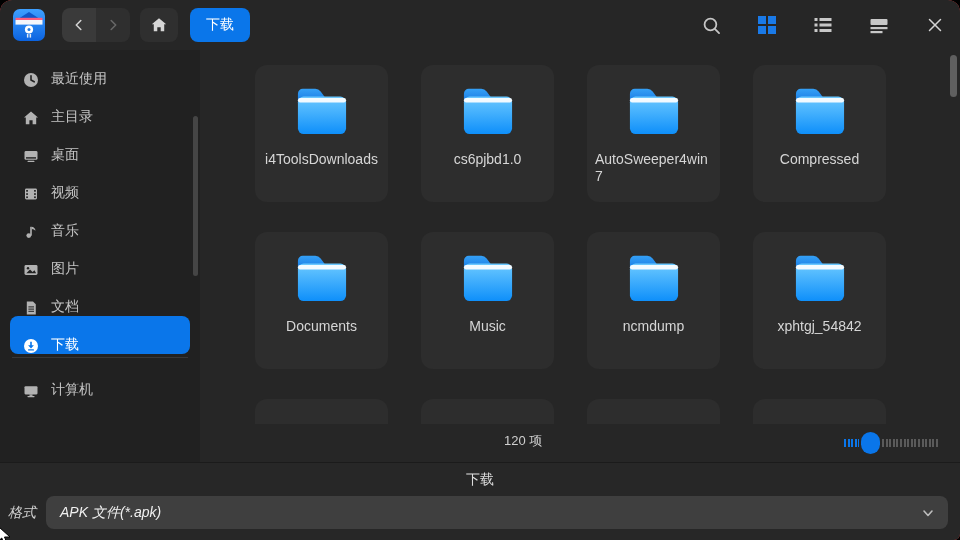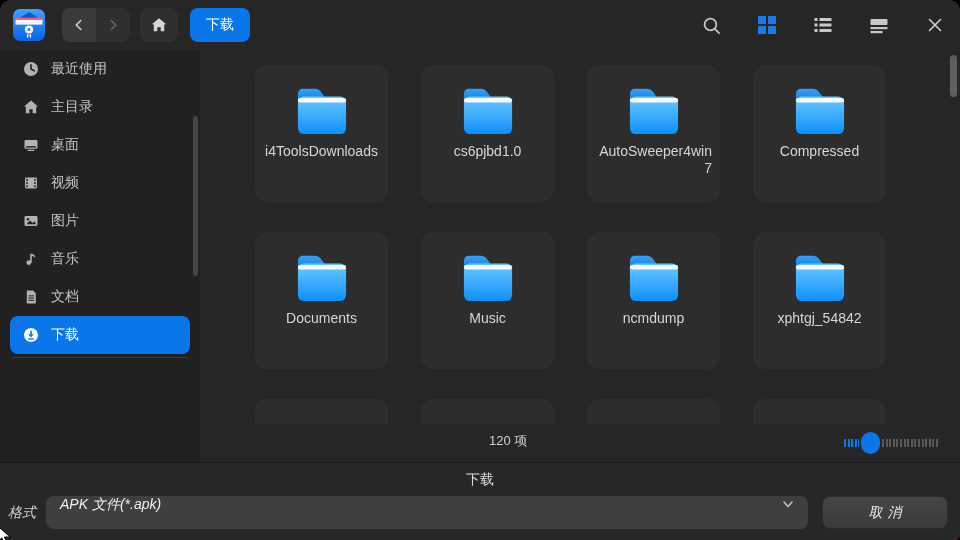--- a/index.html
+++ b/index.html
@@ -18,51 +18,51 @@
   .home-btn { margin-left:10px; width:38px; height:34px; border-radius:8px; background:#2f2f2f;
     display:flex; align-items:center; justify-content:center; }
   .crumb-btn { margin-left:12px; height:34px; padding:0 16px; border-radius:8px; background:#0a76ea;
     color:#fff; font-size:14px; display:flex; align-items:center; }
   .tb-icon { width:22px; height:22px; display:flex; align-items:center; justify-content:center; margin-left:34px; }
   .tb-icon.first { margin-left:auto; }
 
   
   .app-body { display:flex; height:412px; }
   .sidebar { width:200px; background:#212121; position:relative; padding-top:0; }
-  .side-item { height:38px; margin:0 10px; border-radius:8px; display:flex; align-items:center;
+  .side-item { height:38px; margin:0 10px; border-radius:8px; display:flex; align-items:flex-end;
     padding-left:13px; color:#c5c5c5; font-size:14px; cursor:pointer; }
   .side-item .s-ic { width:16px; height:16px; margin-right:12px; flex:0 0 auto; }
   .side-item.selected { background:#0a76ea; color:#fff; }
   .side-sep { height:1px; background:#383838; margin:3px 12px; }
   .side-scroll { position:absolute; right:2px; top:66px; width:5px; height:160px; border-radius:3px; background:#454545; }
 
   .main { flex:1; background:#262626; position:relative; display:flex; flex-direction:column; }
   .grid { height:374px; overflow:hidden; display:grid; grid-template-columns:repeat(4,133px);
     column-gap:33px; row-gap:30px; padding:15px 0 0 55px; }
   .tile { width:133px; height:137px; background:#2d2d2d; border-radius:12px;
     display:flex; flex-direction:column; align-items:center; cursor:pointer; }
   .tile svg.folder { width:62px; height:52px; margin-top:20px; }
-  .tile .t-label { margin-top:6px; font-size:14px; line-height:17px; color:#d6d6d6; text-align:right;
+  .tile .t-label { margin-top:14px; font-size:14px; line-height:17px; color:#d6d6d6; text-align:left;
     word-break:break-all; padding:0 8px; }
   .statusbar { height:38px; position:relative; }
-  .count { position:absolute; left:289px; top:8px; font-size:13px; color:#cfcfcf; }
+  .count { position:absolute; left:304px; top:8px; font-size:13px; color:#cfcfcf; }
   .slider { position:absolute; right:20px; top:8px; display:flex; align-items:center; height:22px; cursor:pointer; }
   .ticks { height:8px; }
   .ticks.blue { width:15px; background:repeating-linear-gradient(90deg,#0a76ea 0 2px,transparent 2px 3.6px); }
   .ticks.gray { width:58px; background:repeating-linear-gradient(90deg,#5a5a5a 0 2px,transparent 2px 3.6px); }
   .thumb { width:19px; height:22px; border-radius:9.5px; background:#0a76ea; margin:0 2px; }
   .main-scroll { position:absolute; right:3px; top:5px; width:7px; height:42px; border-radius:4px; background:#5f5f5f; }
 
   
   .footer { height:78px; background:#272727; border-top:1px solid #1b1b1b; }
   .dlg-title { text-align:center; margin-top:8px; font-size:14px; color:#dcdcdc; }
   .footer-row { display:flex; align-items:center; margin-top:7px; padding:0 12px 0 8px;font-style:italic; }
   .fmt-label { font-size:14px; color:#d0d0d0; flex:0 0 auto; }
   .combo { flex:1; height:33px; margin-left:10px; background:#3f3f3f; border-radius:8px;
-    display:flex; padding:0 12px 0 14px; cursor:pointer; }
+    display:flex; align-items:center; padding:0 12px 0 14px; cursor:pointer; }
   .combo .c-val { flex:1; color:#f0f0f0; font-size:14px; }
   .btn { width:126px; height:33px; border-radius:8px; margin-left:14px; display:flex;
     align-items:center; justify-content:center; font-size:14px; cursor:pointer; }
   .btn span { letter-spacing:5px; margin-right:-5px; }
   .btn-cancel { background:linear-gradient(#464646,#3a3a3a); color:#ececec; border:1px solid #2c2c2c; }
   .btn-open { background:linear-gradient(#2a5c8a,#1c4166); color:#7fa0bd; border:1px solid #173352; }
 
   .cursor { position:absolute; left:-3px; bottom:-4px; }
 </style>
 </head>
@@ -202,34 +202,34 @@
             <rect x="3.2" y="10.4" width="1.7" height="1.7" fill="#212121"></rect>
           <rect x="11.1" y="4" width="1.7" height="1.7" fill="#212121"></rect>
             <rect x="11.1" y="7.2" width="1.7" height="1.7" fill="#212121"></rect>
             <rect x="11.1" y="10.4" width="1.7" height="1.7" fill="#212121"></rect>
         </svg>
         <span>视频</span>
       </div>
 
       <div class="side-item">
         <svg class="s-ic" viewBox="0 0 16 16">
+          <circle cx="5.8" cy="11.6" r="2.4" fill="#b2b2b2"></circle>
+          <rect x="7.2" y="2.8" width="1.6" height="8.8" fill="#b2b2b2"></rect>
+          <path d="M8.8 2.8 q3.6 0.9 3.6 4 q-1.1-1.6-3.6-1.7 z" fill="#b2b2b2"></path>
+        </svg>
+        <span>音乐</span>
+      </div>
+
+      <div class="side-item">
+        <svg class="s-ic" viewBox="0 0 16 16">
           <rect x="1.5" y="3" width="13" height="10" rx="1.4" fill="#b2b2b2"></rect>
           <circle cx="5" cy="6.2" r="1.2" fill="#212121"></circle>
           <path d="M3.3 11.3 L7 7.5 L9.6 10 L11.5 8.3 L13.1 11.3 Z" fill="#212121"></path>
         </svg>
         <span>图片</span>
-      </div>
-
-      <div class="side-item">
-        <svg class="s-ic" viewBox="0 0 16 16">
-          <circle cx="5.8" cy="11.6" r="2.4" fill="#b2b2b2"></circle>
-          <rect x="7.2" y="2.8" width="1.6" height="8.8" fill="#b2b2b2"></rect>
-          <path d="M8.8 2.8 q3.6 0.9 3.6 4 q-1.1-1.6-3.6-1.7 z" fill="#b2b2b2"></path>
-        </svg>
-        <span>音乐</span>
       </div>
 
       <div class="side-item">
         <svg class="s-ic" viewBox="0 0 16 16">
           <path d="M3.8 1.5 h6.2 l2.8 2.8 V14.5 H3.8 Z" fill="#b2b2b2"></path>
           <rect x="5.4" y="6.4" width="5.6" height="1" fill="#212121"></rect>
           <rect x="5.4" y="8.6" width="5.6" height="1" fill="#212121"></rect>
           <rect x="5.4" y="10.8" width="5.6" height="1" fill="#212121"></rect>
         </svg>
         <span>文档</span>
@@ -239,20 +239,28 @@
         <svg class="s-ic" viewBox="0 0 16 16">
           <circle cx="8" cy="8" r="7" fill="#ffffff"></circle>
           <path d="M7.2 3.8 h1.6 v3.4 h2.1 L8 10.4 5.1 7.2 h2.1 z" fill="#0a76ea"></path>
           <rect x="5" y="11.2" width="6" height="1.3" rx="0.6" fill="#0a76ea"></rect>
         </svg>
         <span>下载</span>
       </div>
 
       <div class="side-sep"></div>
 
+      <div class="side-item">
+        <svg class="s-ic" viewBox="0 0 16 16">
+          <rect x="1.5" y="3.2" width="13" height="8.2" rx="1.1" fill="#b2b2b2"></rect>
+          <rect x="6.5" y="11.4" width="3" height="1.5" fill="#b2b2b2"></rect>
+          <rect x="4.4" y="13" width="7.2" height="1.2" rx="0.6" fill="#b2b2b2"></rect>
+        </svg>
+        <span>计算机</span>
+      </div>
 
 
 
       <div class="side-scroll"></div>
     </div>
 
     <div class="main">
       <div class="grid">
         <div class="tile">
           <svg class="folder">
@@ -324,22 +332,19 @@
   <div class="footer">
     <div class="dlg-title">下载</div>
     <div class="footer-row">
       <div class="fmt-label">格式</div>
       <div class="combo">
         <span class="c-val">APK 文件(*.apk)</span>
         <svg width="16" height="16" viewBox="0 0 16 16">
           <polyline points="4,6 8,10.5 12,6" fill="none" stroke="#bdbdbd" stroke-width="1.6" stroke-linecap="round" stroke-linejoin="round"></polyline>
         </svg>
       </div>
-      <div class="btn btn-cancel">
-        <span>取消</span>
-      </div>
     </div>
   </div>
 </div>
 
 <svg class="cursor" width="16" height="18" viewBox="0 0 16 18">
   <path d="M2 1 L13 11 H7.5 L10 17 L7 18 L4.8 12 L2 14.5 Z" fill="#fff" stroke="#000" stroke-width="1"></path>
 </svg>
 
 </body></html>

